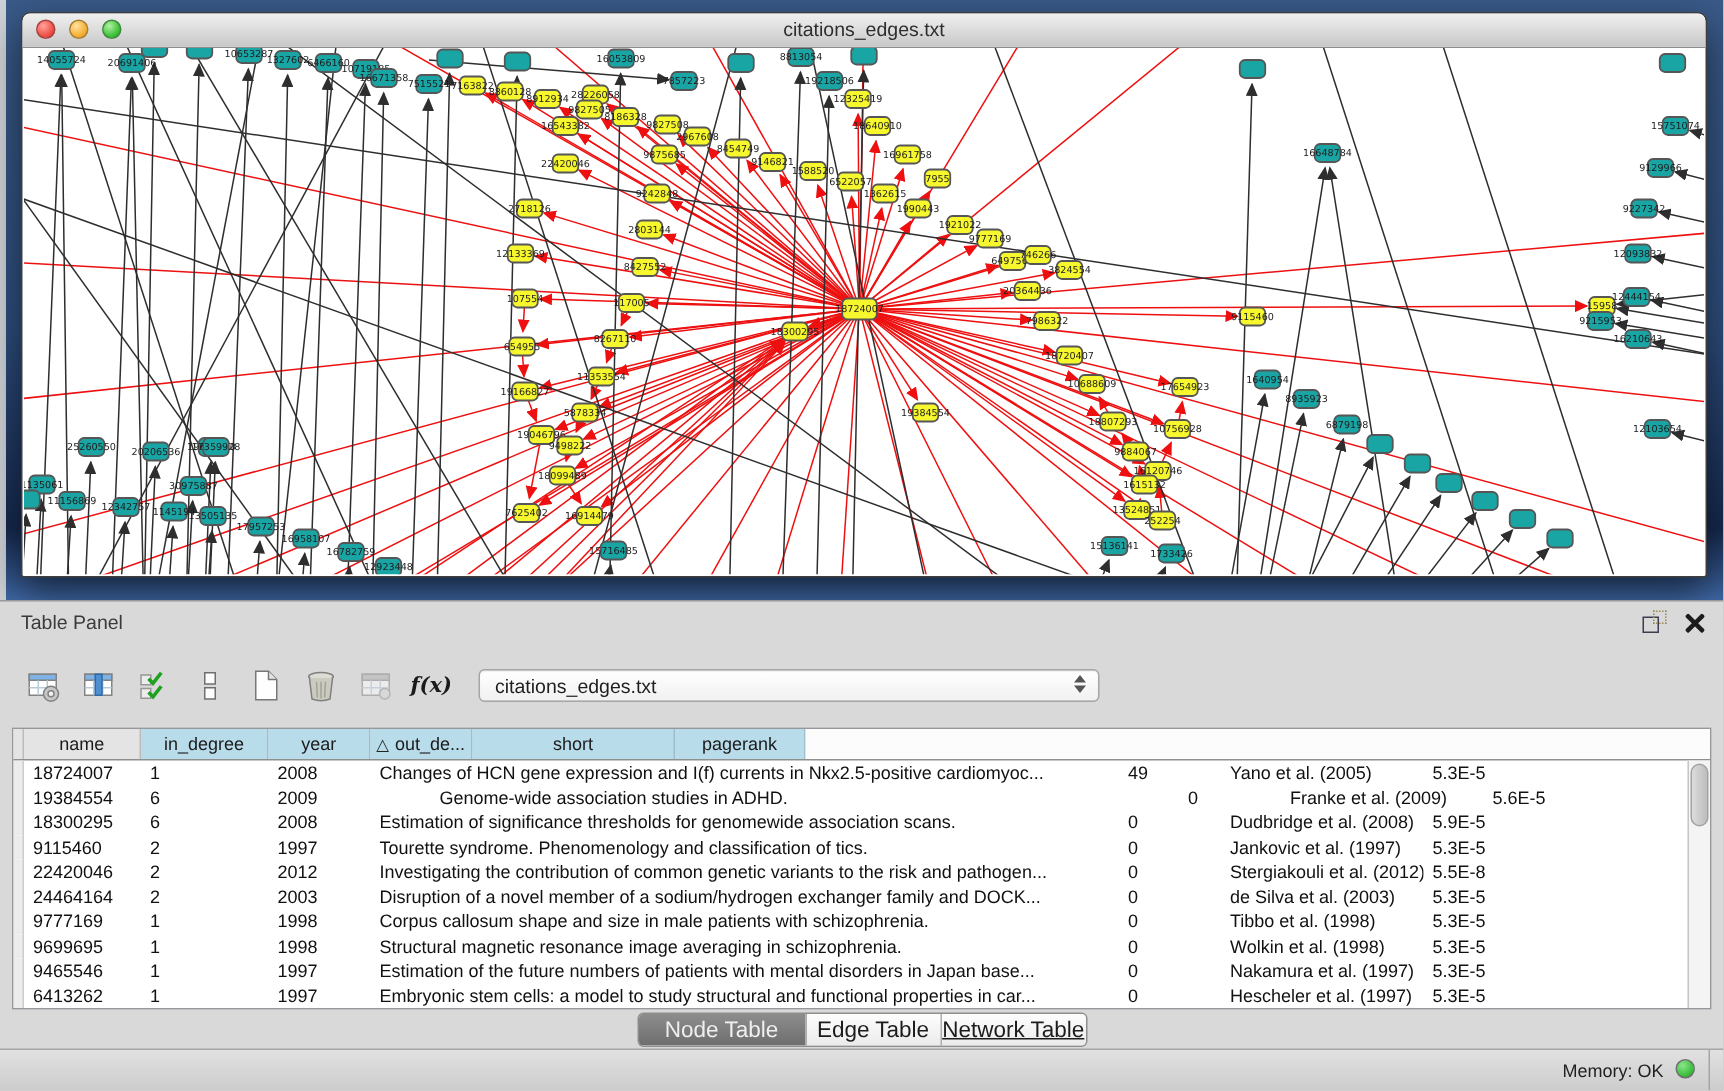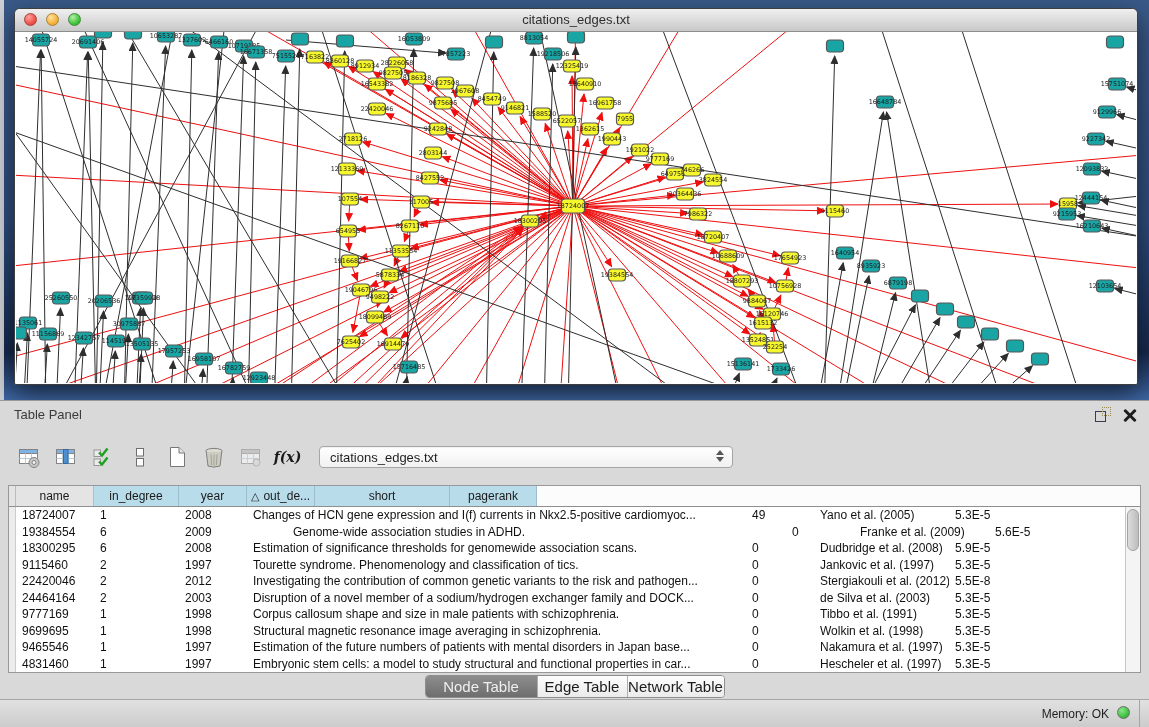--- a/index.html
+++ b/index.html
@@ -702,21 +702,21 @@
             <div class="td" style="width: 87px;">5.3E-5</div>
             <div class="td filler"></div>
           </div>
           <div class="tr">
             <div class="td gutter" style="width: 7px;"></div>
             <div class="td" style="width: 78px;">9777169</div>
             <div class="td" style="width: 85px;">1</div>
             <div class="td" style="width: 68px;">1998</div>
             <div class="td" style="width: 499px;">Corpus callosum shape and size in male patients with schizophrenia.</div>
             <div class="td" style="width: 68px;">0</div>
-            <div class="td" style="width: 135px;">Tibbo et al. (1991)</div>
+            <div class="td" style="width: 135px;">Tibbo et al. (1998)</div>
             <div class="td" style="width: 87px;">5.3E-5</div>
             <div class="td filler"></div>
           </div>
           <div class="tr">
             <div class="td gutter" style="width: 7px;"></div>
             <div class="td" style="width: 78px;">9699695</div>
             <div class="td" style="width: 85px;">1</div>
             <div class="td" style="width: 68px;">1998</div>
             <div class="td" style="width: 499px;">Structural magnetic resonance image averaging in schizophrenia.</div>
             <div class="td" style="width: 68px;">0</div>
@@ -730,21 +730,21 @@
             <div class="td" style="width: 85px;">1</div>
             <div class="td" style="width: 68px;">1997</div>
             <div class="td" style="width: 499px;">Estimation of the future numbers of patients with mental disorders in Japan base...</div>
             <div class="td" style="width: 68px;">0</div>
             <div class="td" style="width: 135px;">Nakamura et al. (1997)</div>
             <div class="td" style="width: 87px;">5.3E-5</div>
             <div class="td filler"></div>
           </div>
           <div class="tr">
             <div class="td gutter" style="width: 7px;"></div>
-            <div class="td" style="width: 78px;">4831460</div>
+            <div class="td" style="width: 78px;">6413262</div>
             <div class="td" style="width: 85px;">1</div>
             <div class="td" style="width: 68px;">1997</div>
             <div class="td" style="width: 499px;">Embryonic stem cells: a model to study structural and functional properties in car...</div>
             <div class="td" style="width: 68px;">0</div>
             <div class="td" style="width: 135px;">Hescheler et al. (1997)</div>
             <div class="td" style="width: 87px;">5.3E-5</div>
             <div class="td filler"></div>
           </div>
         </div>
       <div class="vscroll">
@@ -752,21 +752,21 @@
       </div>
     </div>
 
     <div class="tabbar" id="tabbar">
         <div class="tab first active" style="width: 111px;">
           <span>Node Table</span>
         </div>
         <div class="tab" style="width: 90px;">
           <span>Edge Table</span>
         </div>
-        <div class="tab" style="width: 97px;">
+        <div class="tab" style="width: 97px; text-decoration: underline;">
           <span>Network Table</span>
         </div>
       </div>
 
     <div class="statusbar">
       <span class="mem-label">Memory: OK</span>
       <span class="mem-dot"></span>
       <span class="status-divider"></span>
     </div>
   </div>

